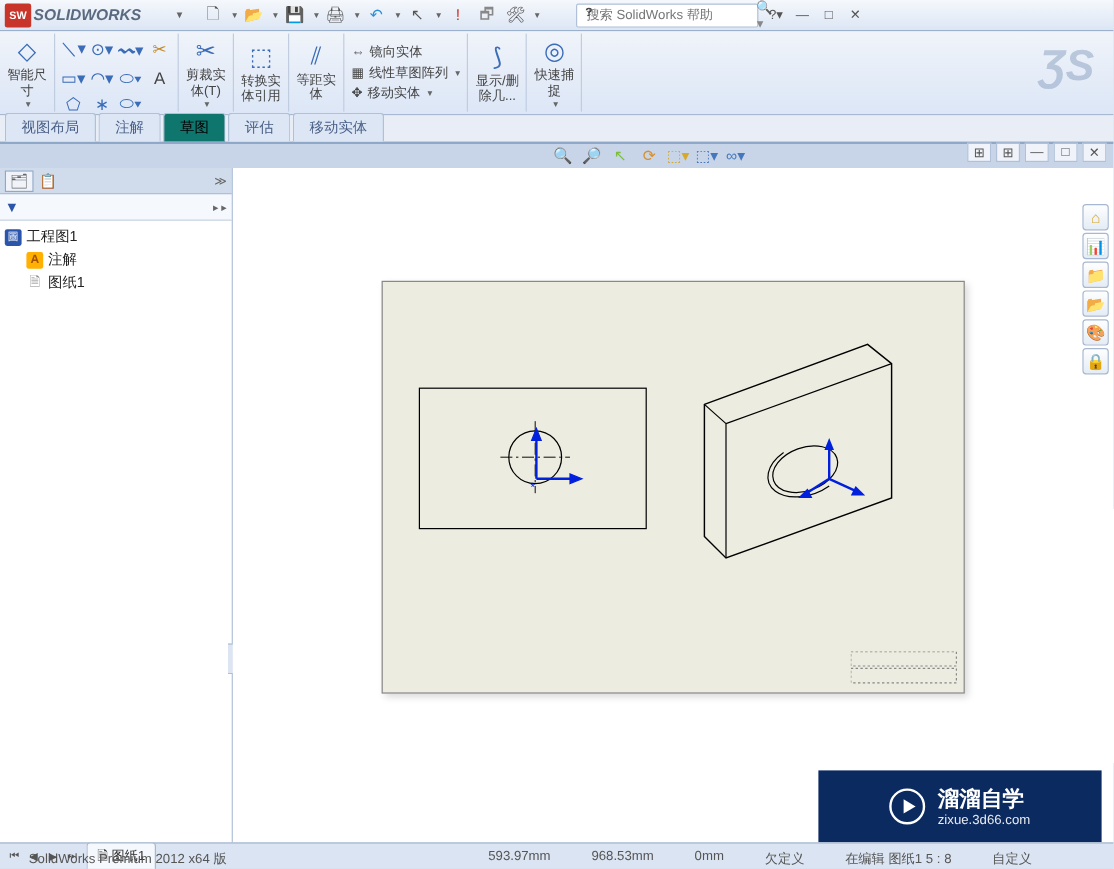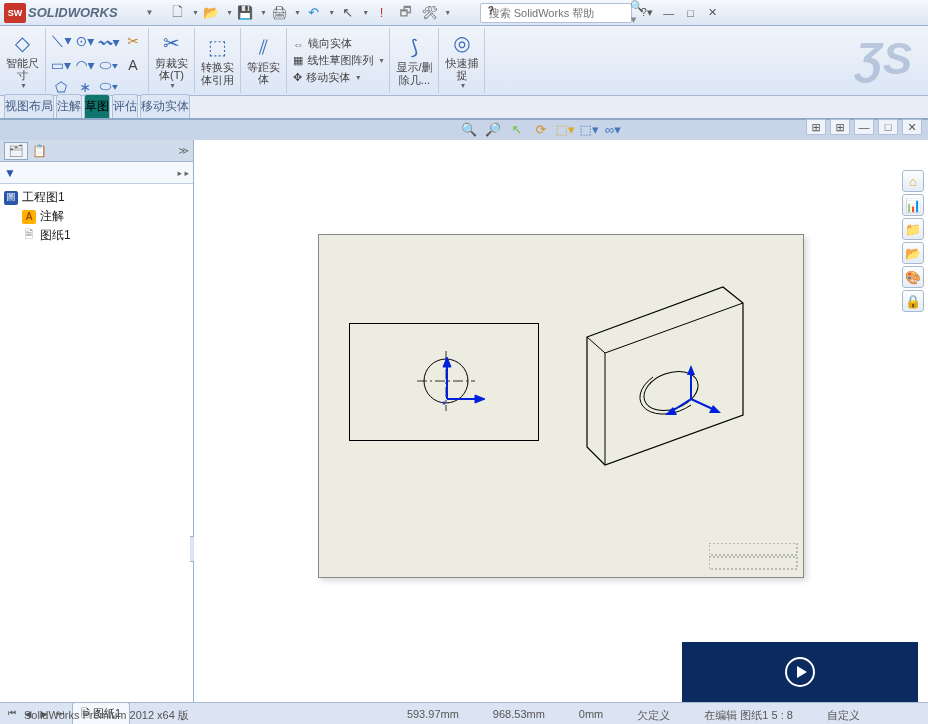--- a/index.html
+++ b/index.html
@@ -23,25 +23,25 @@
 .ribbon { height: 70px; background: linear-gradient(#f0f4fa,#dce6f6); display:flex; align-items:stretch; padding:2px 0; border-bottom:1px solid #a8b8d0;}
 .ribbon-group { display:flex; flex-direction:column; align-items:center; justify-content:center; padding:0 6px; border-right:1px solid #c0cce0;}
 .ribbon-group.big { min-width:46px; }
 .ribbon-label { font-size:11px; color:#444; margin-top:2px; text-align:center; line-height:1.1;}
 .ribbon-icon { font-size:20px; color:#3a6cb8;}
 .ribbon-grid { display:grid; grid-template-columns:repeat(4,22px); grid-template-rows:repeat(2,22px); gap:2px; padding:2px 4px;}
 .ribbon-grid .cell { display:flex; align-items:center; justify-content:center; font-size:14px; color:#3a6cb8; cursor:pointer;}
 .ribbon-row { display:flex; align-items:center; gap:4px; font-size:11px; color:#444; padding:1px 0;}
 .ribbon-col { display:flex; flex-direction:column; padding:0 6px; border-right:1px solid #c0cce0; justify-content:center;}
 .dropdown-arrow { font-size:8px; color:#666; margin-left:2px;}
-.ribbon-logo { margin-left:auto; padding:6px 16px; font-size:44px; color:#8aa0c0; font-style:italic; font-weight:bold; opacity:0.5;}
+.ribbon-logo { margin-left:auto; padding:6px 16px; font-size:36px; color:#8aa0c0; font-style:italic; font-weight:bold; opacity:0.5;}
 
 
 .tab-strip { height:24px; background:#e8edf6; display:flex; align-items:flex-end; border-bottom:2px solid #8fa8c8; padding-left:4px;}
-.tab { padding:3px 0; font-size:12px; color:#4a6088; border:1px solid #b0c0d8; border-bottom:0; background:#dce6f4; border-radius:3px 3px 0 0; margin-right:2px; cursor:pointer;}
+.tab { padding:3px 13px; font-size:12px; color:#4a6088; border:1px solid #b0c0d8; border-bottom:0; background:#dce6f4; border-radius:3px 3px 0 0; margin-right:2px; cursor:pointer;}
 .tab.active { background:#0f766e; color:#000;}
 .view-toolbar { position:absolute; left:460px; top:119px; height:20px; display:flex; gap:6px; align-items:center;}
 .vtb-btn { width:18px; height:18px; font-size:13px; color:#4477bb; cursor:pointer; display:flex; align-items:center; justify-content:center;}
 .doc-win-btns { position:absolute; right:6px; top:119px; display:flex; gap:4px;}
 .doc-win-btns .win-btn { border:1px solid #b0c0d8; background:#f0f4fa; width:20px;}
 
 
 .main { position:absolute; top:140px; left:0; right:0; bottom:22px; display:flex;}
 .sidebar { width:194px; background:#dde5f2; border-right:1px solid #9bb0cc; display:flex; flex-direction:column;}
 .sidebar-tabs { height:22px; display:flex; background:#d0dcec; border-bottom:1px solid #a8b8d0; align-items:center; padding:0 4px;}
@@ -292,20 +292,24 @@
   <div class="rt-btn" style="color:#d8a828">⌂</div>
   <div class="rt-btn" style="color:#3a9f3a">📊</div>
   <div class="rt-btn" style="color:#d8a828">📁</div>
   <div class="rt-btn" style="color:#d8a828">📂</div>
   <div class="rt-btn" style="color:#d83a3a">🎨</div>
   <div class="rt-btn" style="color:#d8a828">🔒</div>
 </div>
 
 <div class="watermark">
   <div class="wm-play"></div>
+  <div class="wm-text">
+    <span class="wm-zh">溜溜自学</span>
+    <span class="wm-url">zixue.3d66.com</span>
+  </div>
 </div>
 
 <div class="status-bar">
   <div class="sheet-tabs">
     <span class="st-nav">⏮</span>
     <span class="st-nav">◀</span>
     <span class="st-nav">▶</span>
     <span class="st-nav">⏭</span>
     <div class="sheet-tab">🗎 <span>图纸1</span></div>
   </div>

